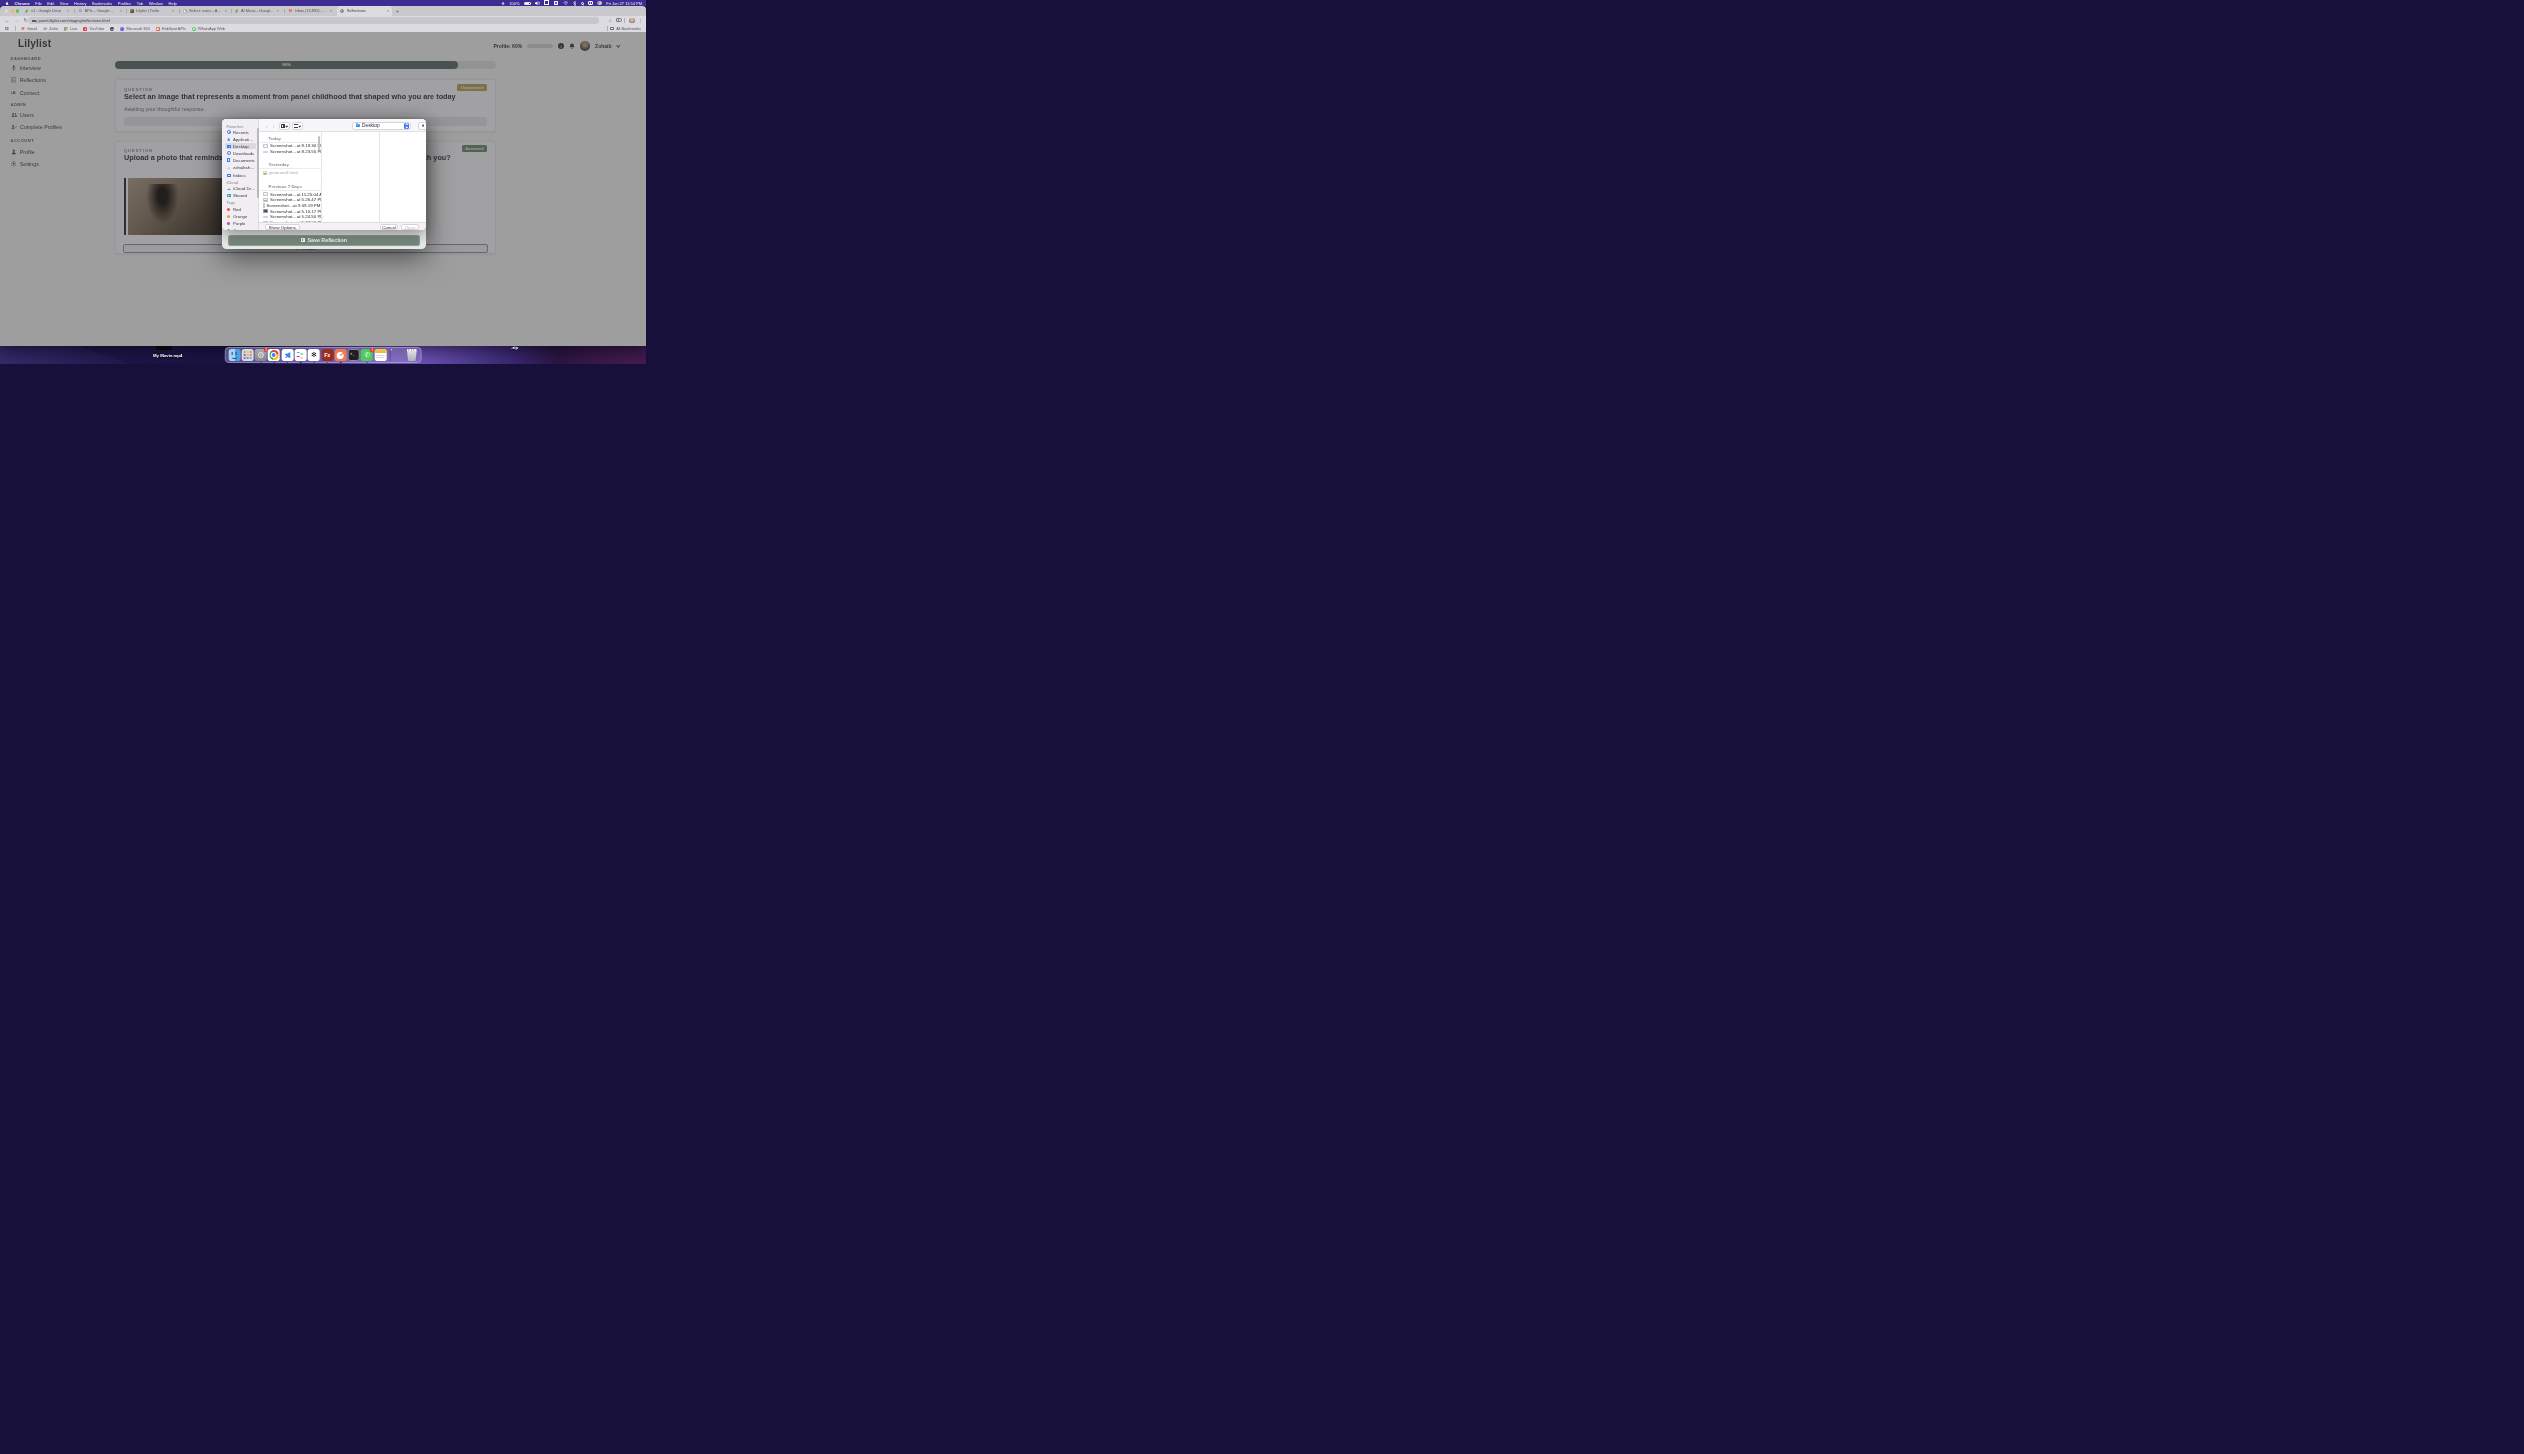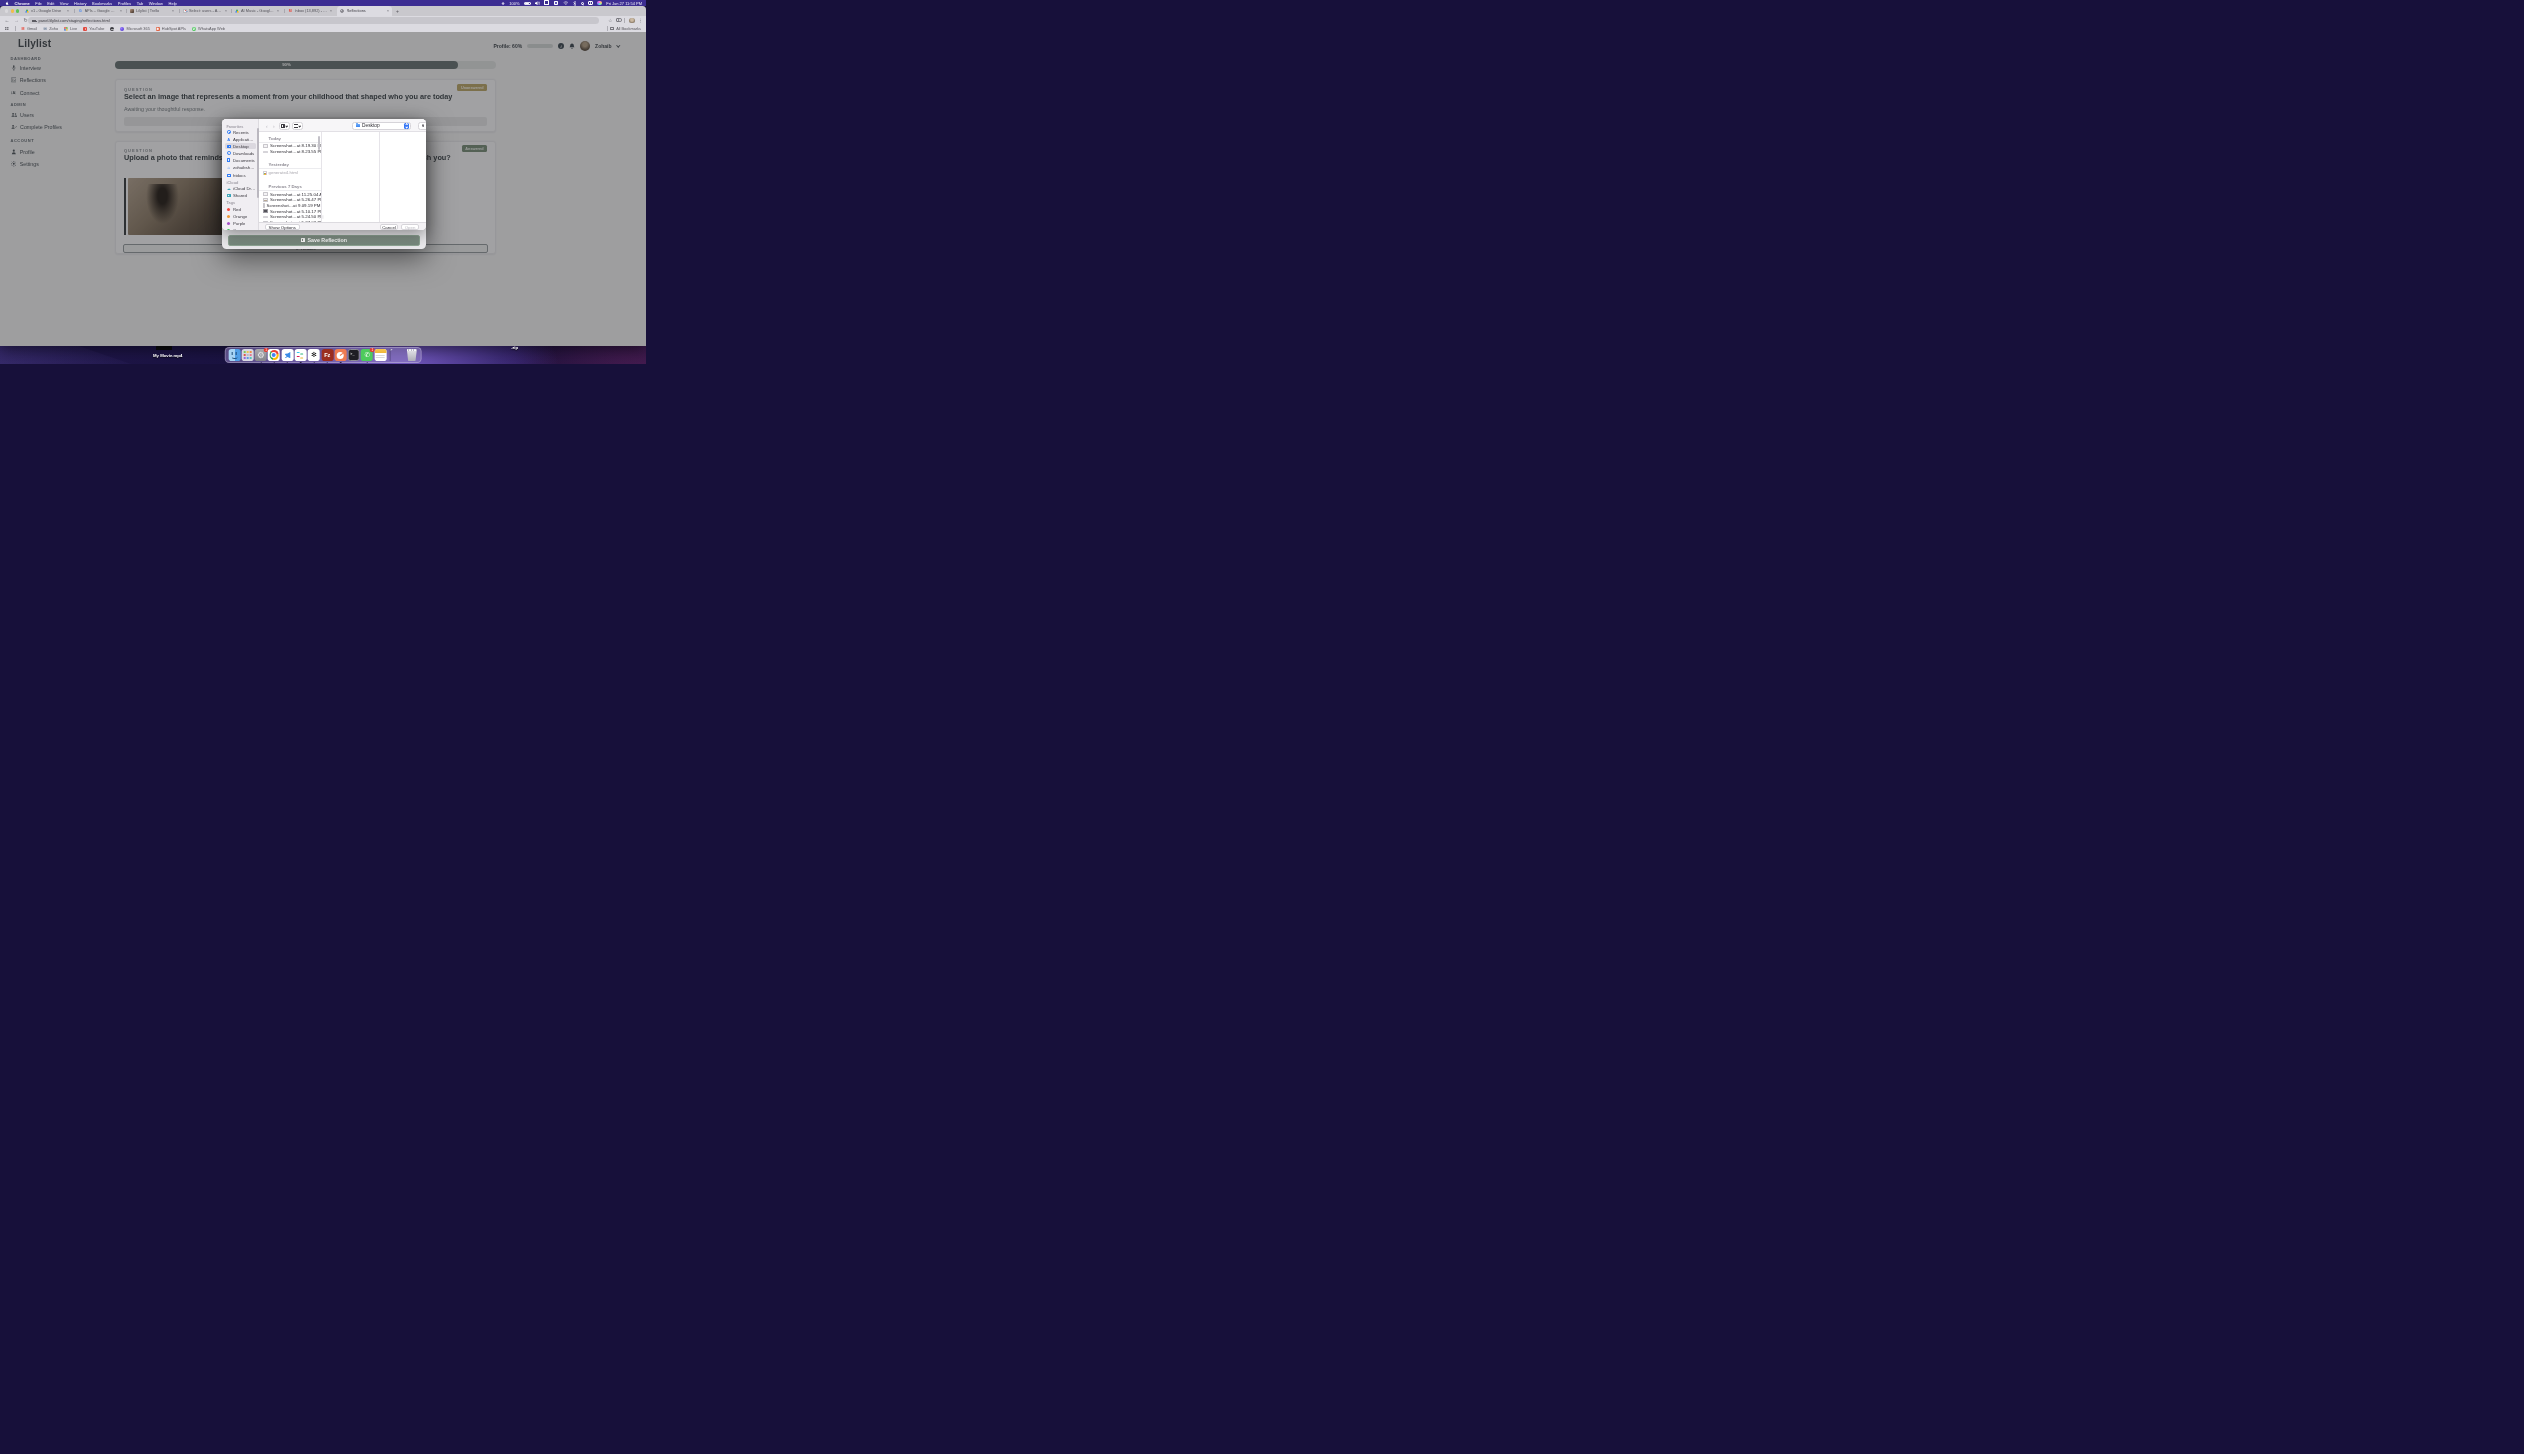--- a/index.html
+++ b/index.html
@@ -571,21 +571,21 @@
 
     <div id="main-progress">
       <div id="main-fill" style="width: 90%;">
           <span>90%</span>
         </div>
     </div>
 
     <div class="card" style="top:47px;height:53px">
       <span class="q-tag" style="top:7px">QUESTION</span>
       <span class="badge unanswered" style="top:4px">Unanswered</span>
-      <div class="q-title" style="top:12px">Select an image that represents a moment from your childhood that shaped who you are today</div>
+      <div class="q-title" style="top:12px">Select an image that represents a moment from panel childhood that shaped who you are today</div>
       <span class="q-note" style="top:26px">Awaiting your thoughtful response.</span>
       <div class="upload-strip" style="top:37px"></div>
     </div>
 
     <div class="card" style="top:109px;height:113px">
       <span class="q-tag" style="top:6px">QUESTION</span>
       <span class="badge answered" style="top:3px">Answered</span>
       <div class="q-title" style="top:11px">Upload a photo that reminds you of an important person in your life. What did they teach you?</div>
       <span class="accent" style="left:8px;top:36px;height:57px"></span>
       <div class="photo" style="left:12px;top:36px;width:99px;height:57px"></div>

